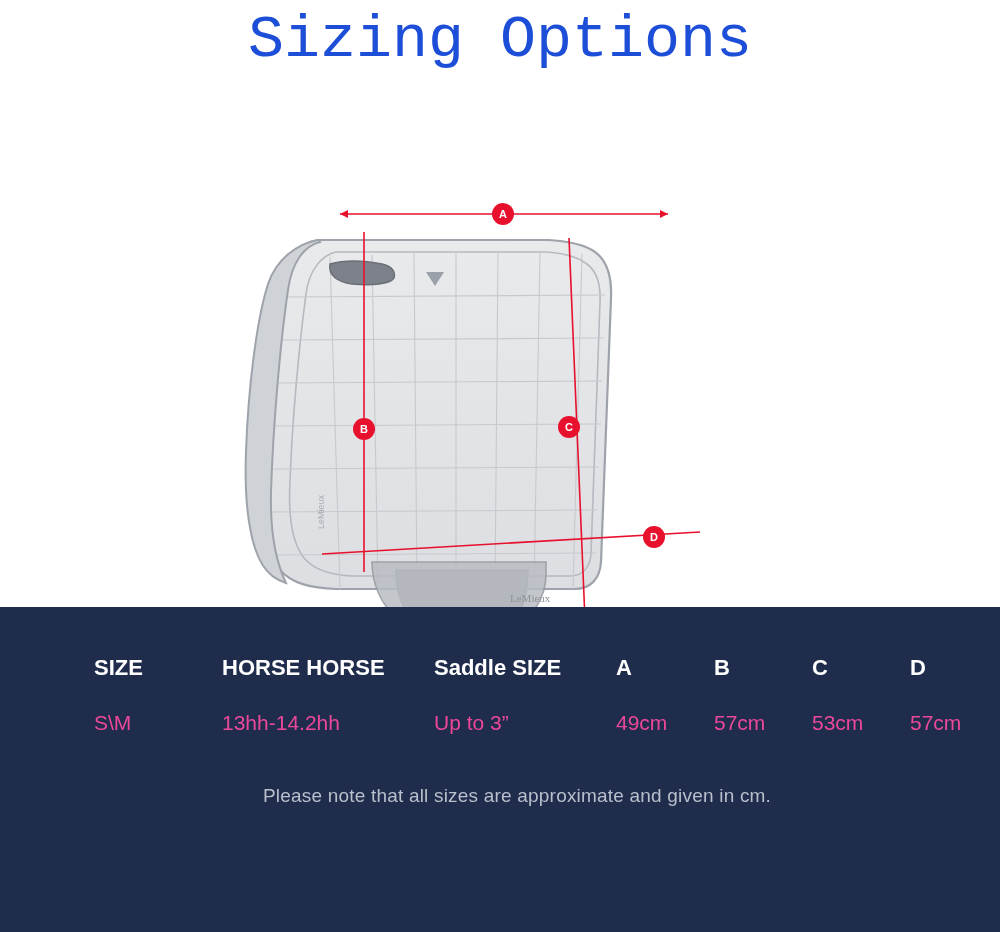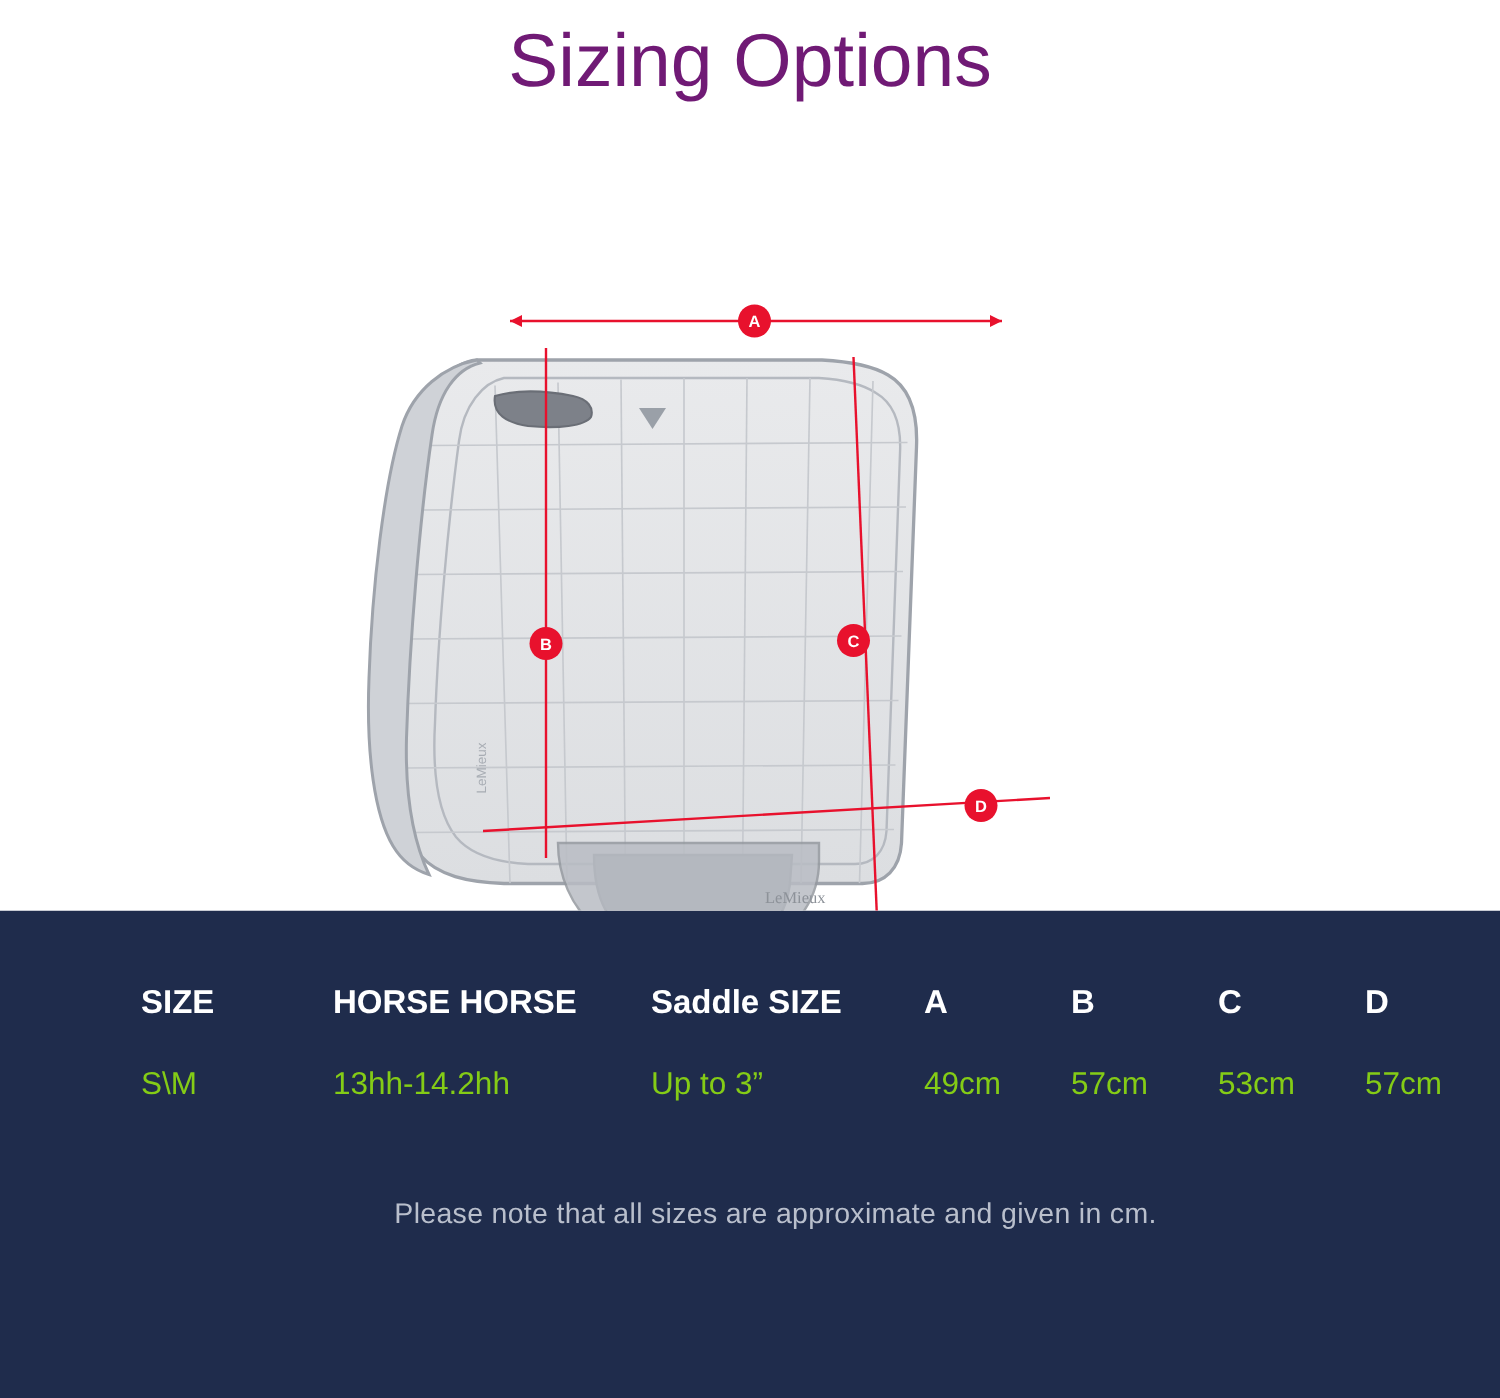--- a/index.html
+++ b/index.html
@@ -26,24 +26,24 @@
 
   
   .title-area {
     height: 92px;
     display: flex;
     align-items: flex-start;
     justify-content: center;
     padding-top: 0px;
   }
   .title {
-    font-family: Liberation Sans, sans-serif;
-    font-size: 50px;
+    font-family: Liberation Mono, monospace;
+    font-size: 60px;
     line-height: 80px;
-    color: #701a75;
+    color: #1d4ed8;
     letter-spacing: 0px;
     font-weight: 400;
     white-space: nowrap;
   }
 
   
   .diagram-area {
     position: relative;
     height: 515px;
     width: 1000px;
@@ -72,34 +72,34 @@
     font-size: 22px;
     font-weight: bold;
     color: #ffffff;
     padding: 0 0 30px 0;
     white-space: nowrap;
   }
   table.size-table td {
     text-align: left;
     font-size: 21px;
     font-weight: 400;
-    color: #84cc16;
+    color: #ec4899;
     padding: 0 0 26px 0;
     white-space: nowrap;
   }
   th.c-size   { width: 128px; }
   th.c-horse  { width: 212px; }
   th.c-saddle { width: 182px; margin-top: 29px; }
   th.c-a, th.c-b, th.c-c, th.c-d { width: 98px; }
 
   .table-note {
     text-align: center;
     font-size: 19px;
     color: #b9bfcc;
-    margin-top: 38px;
+    margin-top: 24px;
     letter-spacing: .2px;
   }
 </style>
 </head>
 <body>
 
 <div class="page">
 
   <div class="title-area">
     <div class="title">Sizing Options</div>

